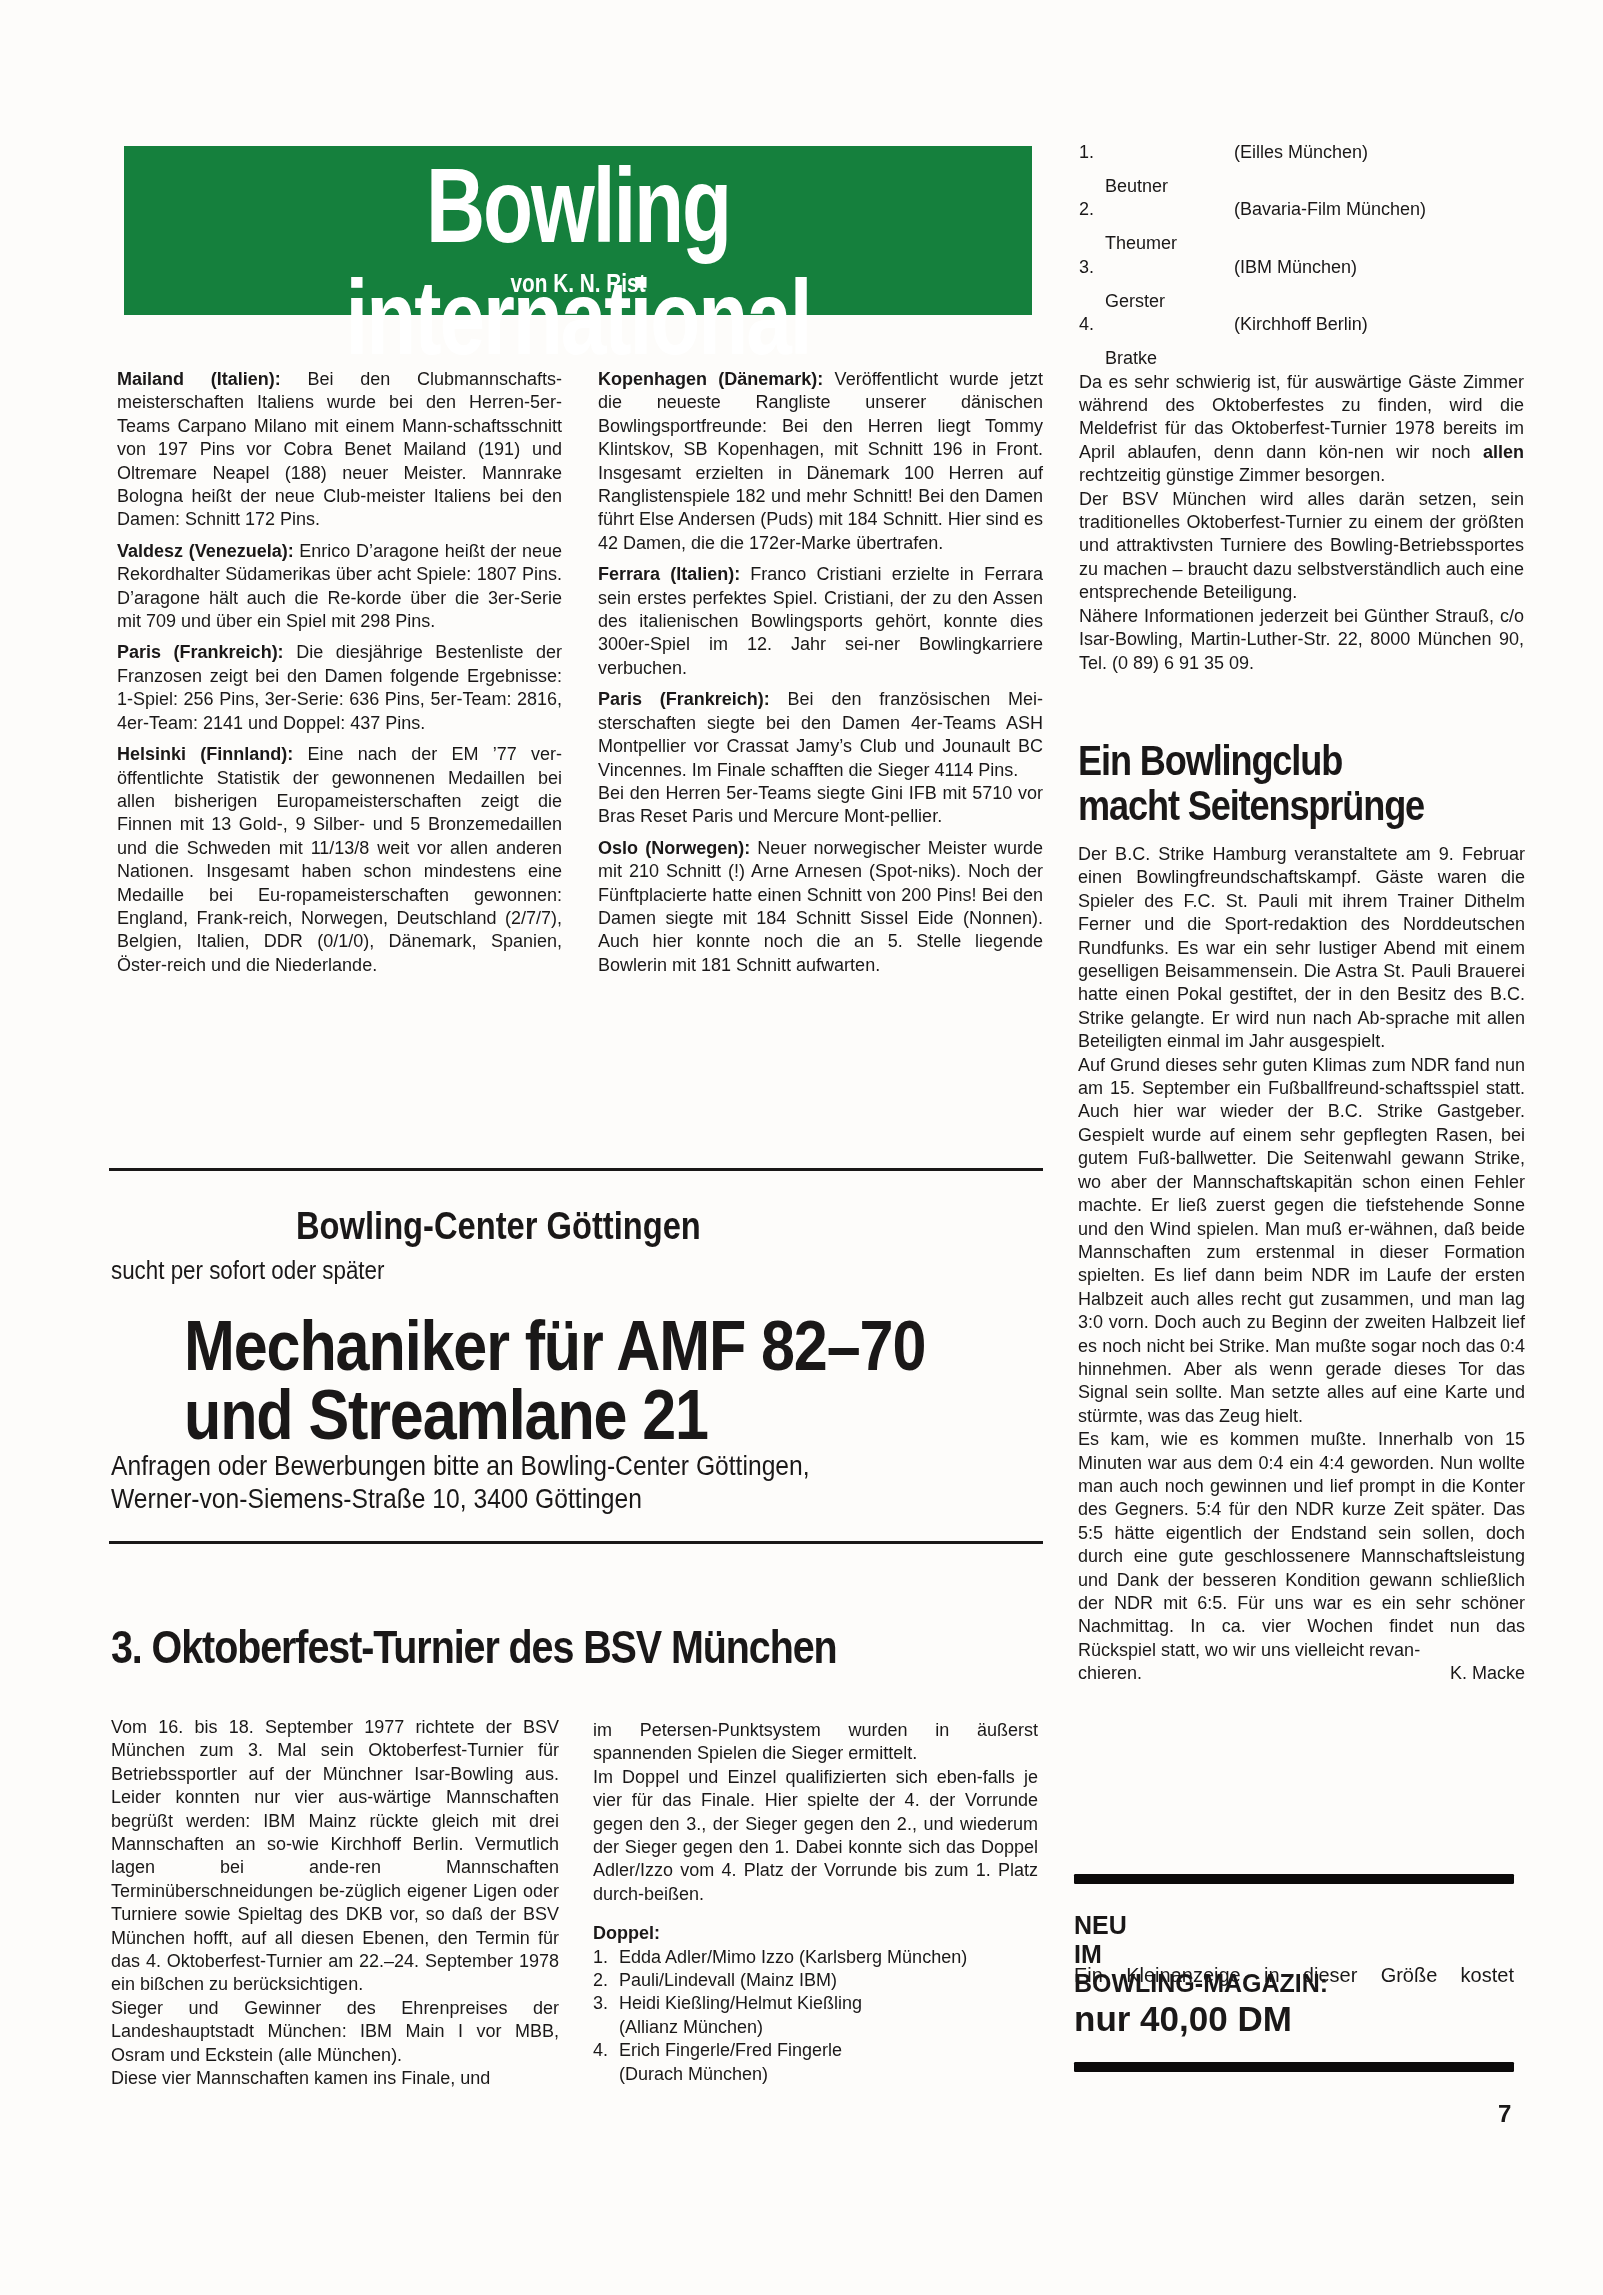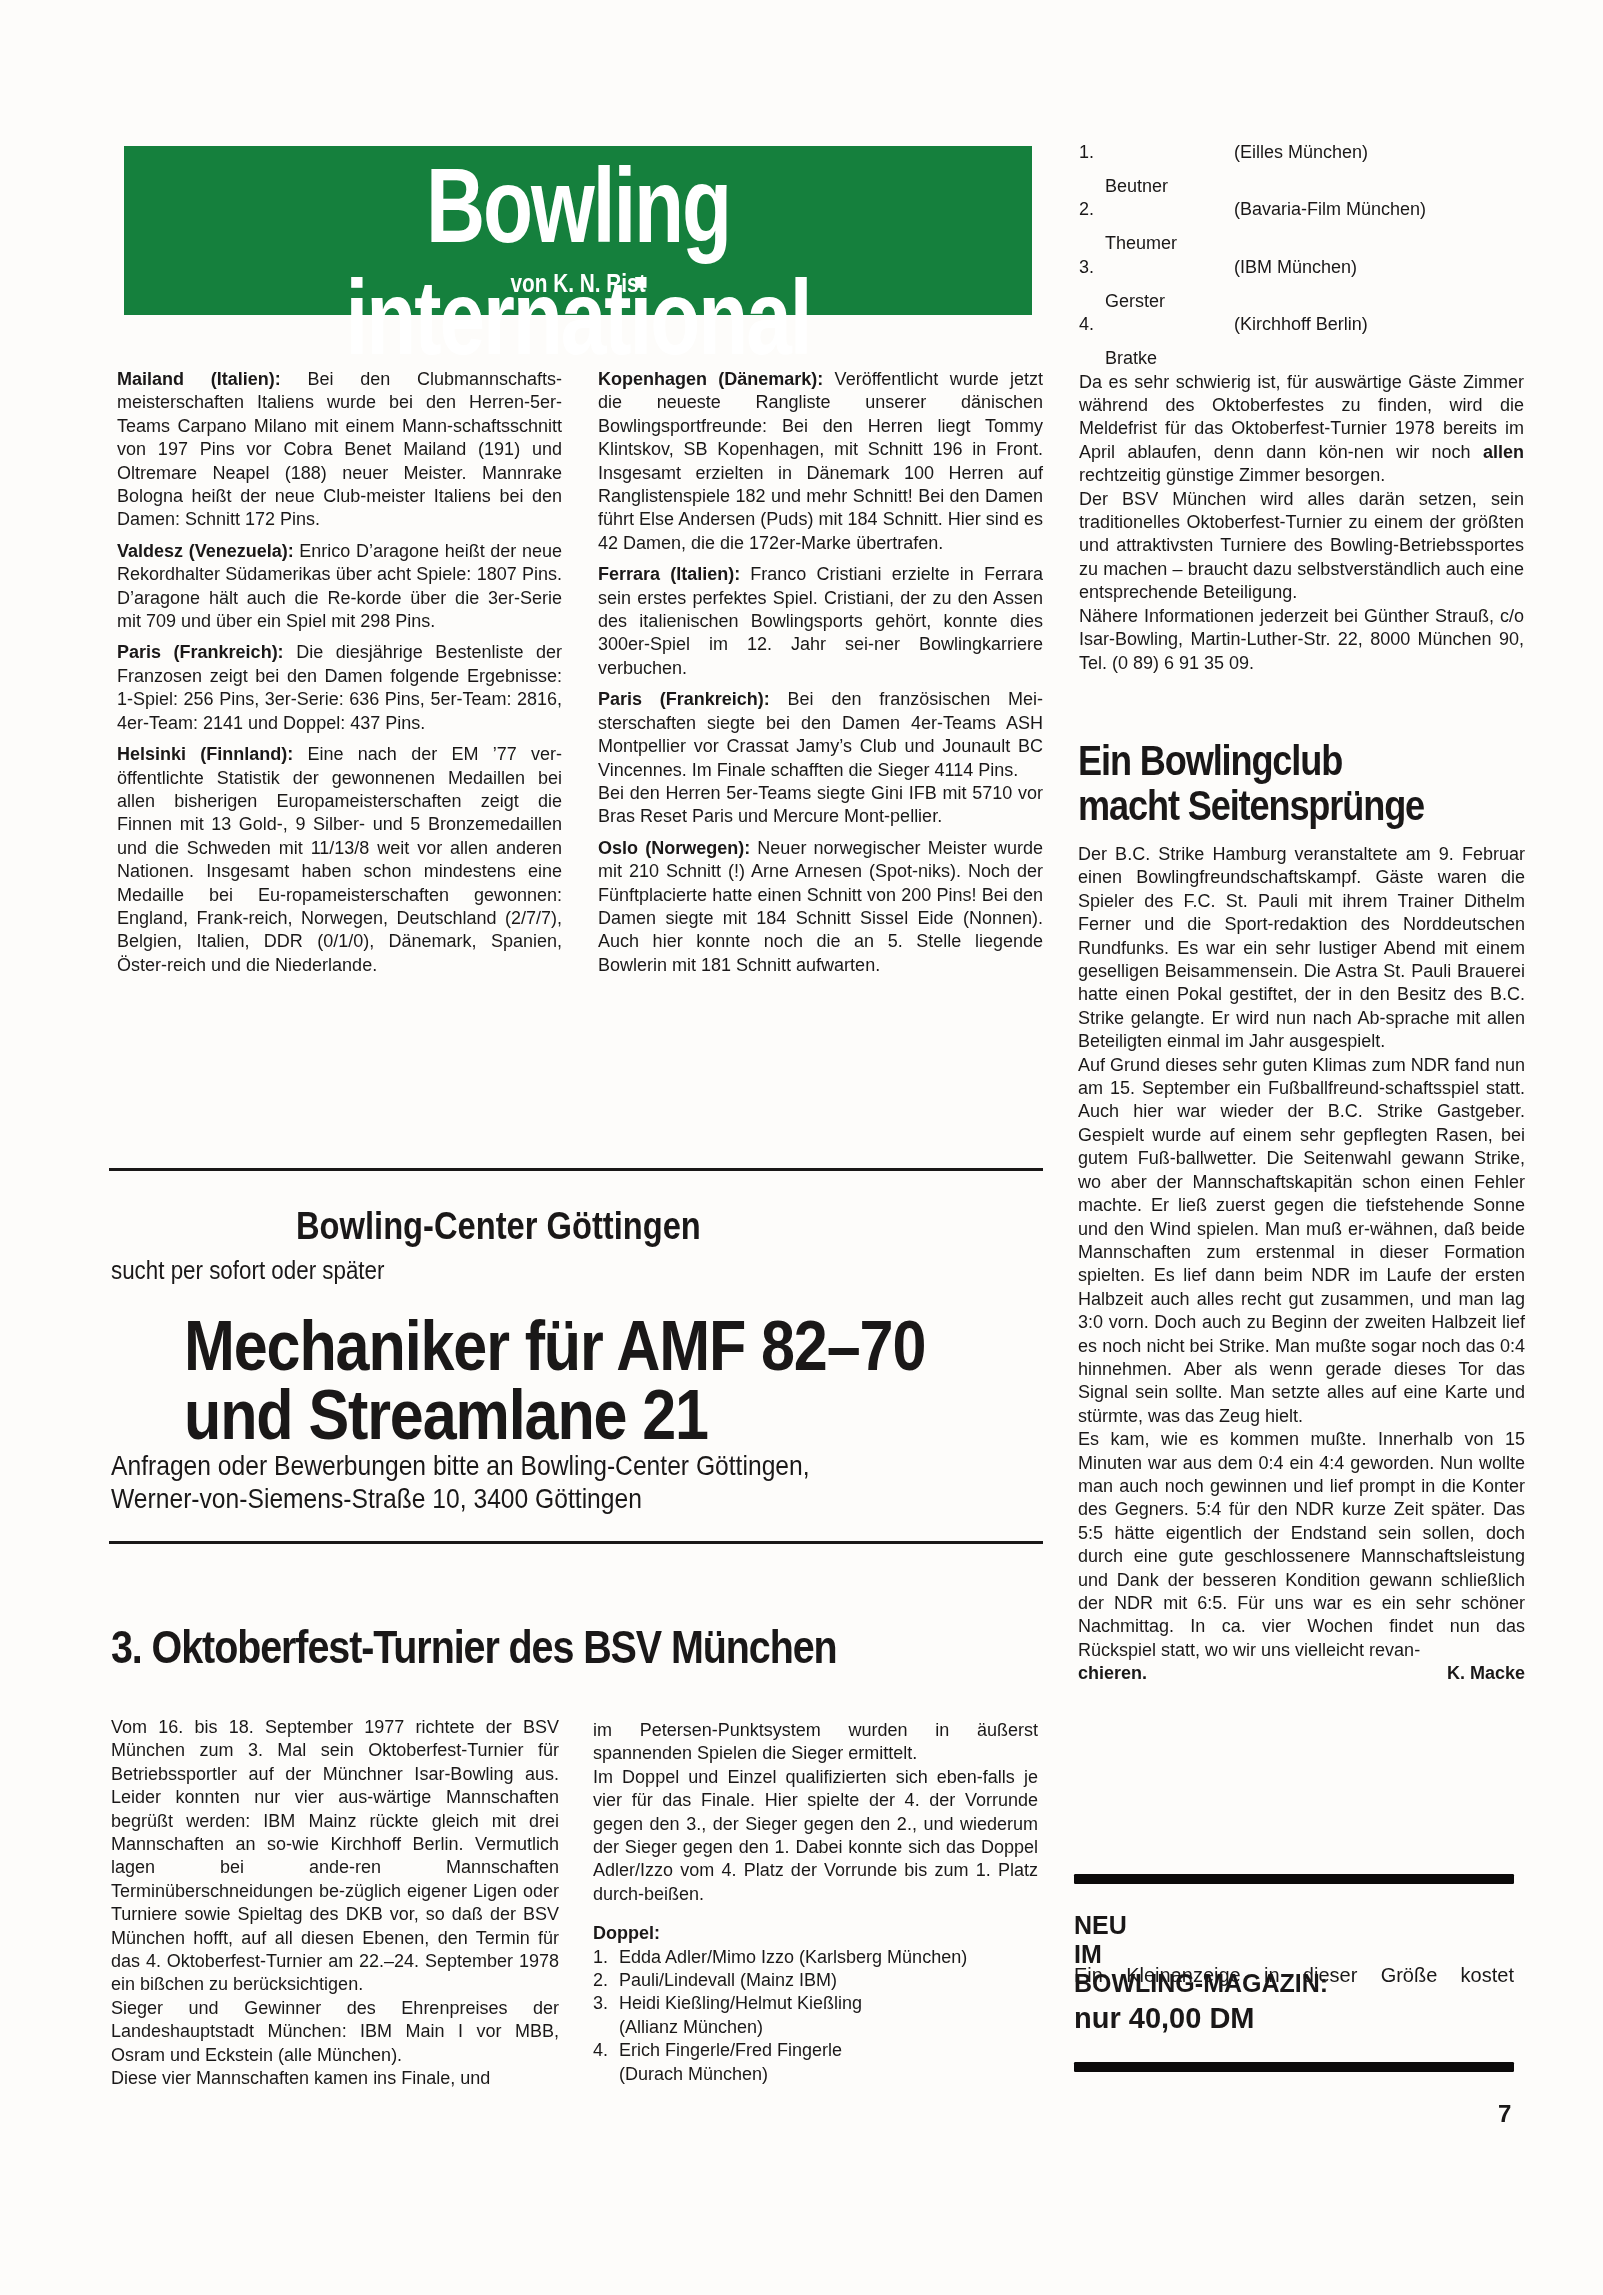--- a/index.html
+++ b/index.html
@@ -36,21 +36,21 @@
   .result-row { display: flex; }
   .result-row .rn { width: 26px; }
   .result-row .rname { width: 129px; margin-top: 34px; }
 
   #club-title {
     left: 1078px; top: 738px; width: 461px; font-weight: bold;
     font-size: 42px; line-height: 45px; letter-spacing: -1.3px;
     transform: scaleX(0.86); transform-origin: left;
   }
   #col-right-club { left: 1078px; top: 843px; width: 447px; }
-  .signature { display: flex; justify-content: space-between; font-weight: bold; }
+  .signature { display: flex; justify-content: space-between; }
 
   
   .rule { background: #1a1818; height: 2.6px; }
   #rule-ad-top { left: 109px; top: 1168px; width: 934px; }
   #rule-ad-bottom { left: 109px; top: 1541px; width: 934px; }
 
   
   #ad-center { left: 296px; top: 1205px; font-weight: bold; font-size: 38px; line-height: 42px; transform: scaleX(0.86); transform-origin: left; }
   #ad-seek { left: 111px; top: 1255px; font-size: 26px; line-height: 30px; transform: scaleX(0.86); transform-origin: left; }
   #ad-job { left: 184px; top: 1311px; font-weight: bold; font-size: 71px; line-height: 69px; letter-spacing: -1.3px; transform: scaleX(0.86); transform-origin: left; }
@@ -61,21 +61,21 @@
   #col-okt-left { left: 111px; top: 1716px; width: 448px; }
   #col-okt-right { left: 593px; top: 1719px; width: 445px; }
   .list-row { display: flex; }
   .list-row .ln { width: 26px; flex: none; }
 
   
   #ad2-rule-top { left: 1074px; top: 1874px; width: 440px; height: 10px; background: #0c0a0a; border-radius: 1.3px; }
   #ad2-rule-bottom { left: 1074px; top: 2062px; width: 440px; height: 10px; background: #0c0a0a; border-radius: 1.3px; }
   #ad2-head { left: 1074px; top: 1911px; width: 440px; font-weight: bold; font-size: 25px; line-height: 29px; display: flex; justify-content: space-between; flex-direction: column; }
   #ad2-text { left: 1074px; top: 1963px; width: 440px; font-size: 20px; line-height: 24px; display: flex; justify-content: space-between; }
-  #ad2-price { left: 1074px; top: 2002px; font-weight: bold; font-size: 29px; line-height: 33px; }
+  #ad2-price { left: 1074px; top: 2002px; font-weight: bold; font-size: 35px; line-height: 33px; }
 
   #page-number { left: 1498px; top: 2101px; font-weight: bold; font-size: 24px; line-height: 26px; }
 </style>
 </head>
 <body>
 
 <div id="banner" class="abs">
   <div id="banner-title">Bowling international</div>
   <div id="banner-author">von K. N. Rist</div>
 </div>

